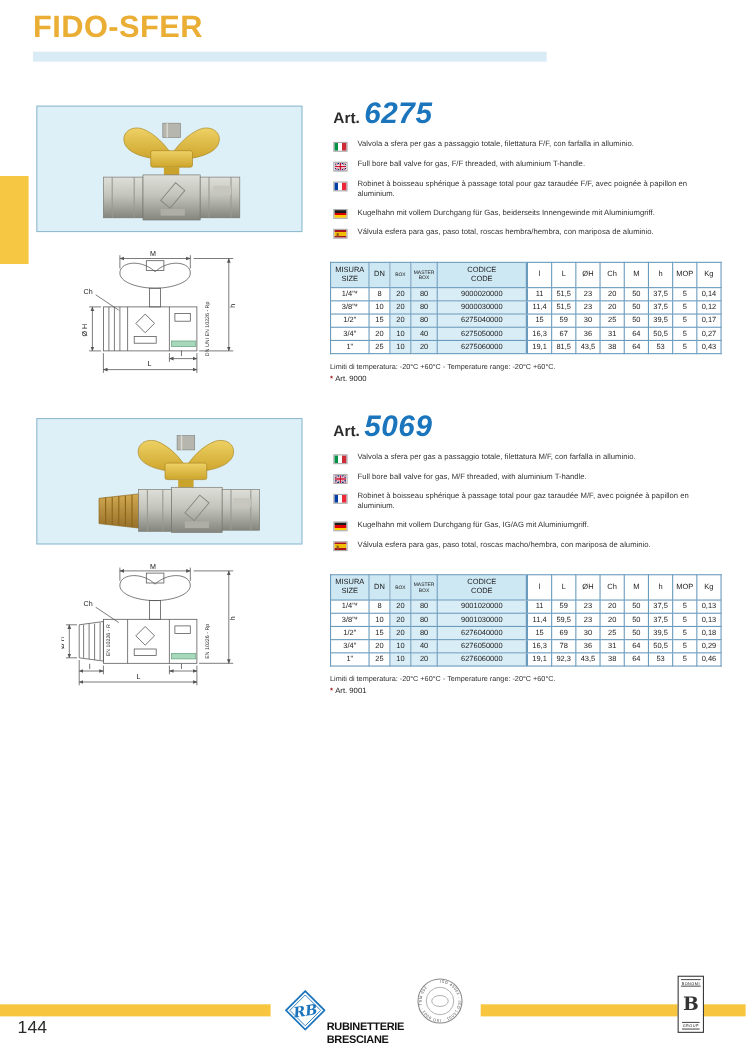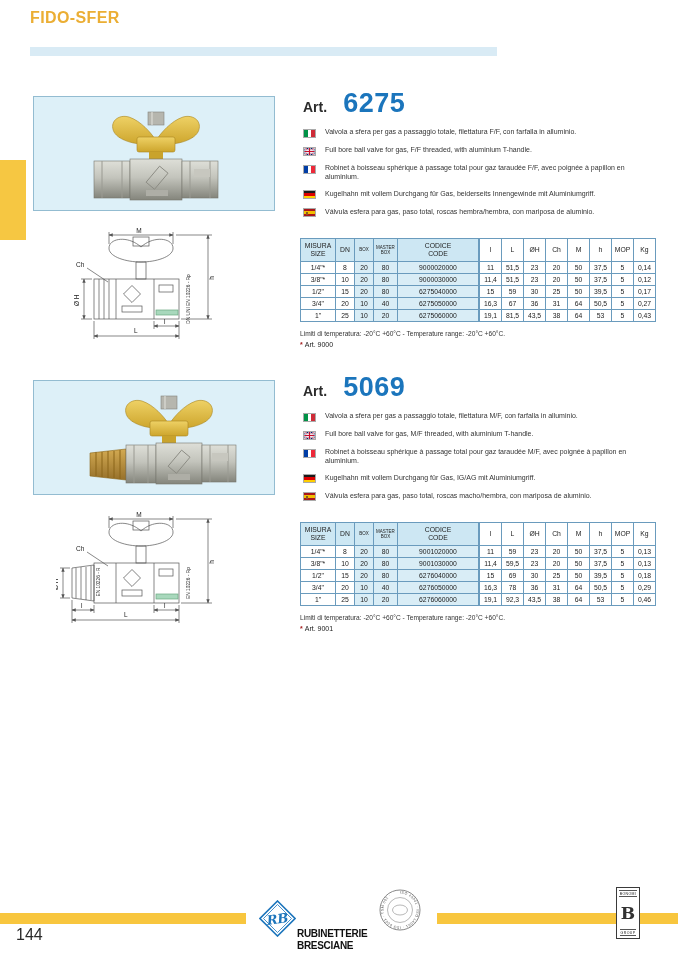--- a/index.html
+++ b/index.html
@@ -1,31 +1,31 @@
 <!DOCTYPE html>
 <html><head>
 <meta charset="utf-8">
 <style>
   html,body{margin:0;padding:0;}
   body{width:678px;height:959px;position:relative;background:#fff;overflow:hidden;
        font-family:"Liberation Sans",sans-serif;color:#333;}
   .abs{position:absolute;}
 
   
-  .page-title{left:30px;top:9px;font-size:16px;font-weight:bold;color:#EBAE34;letter-spacing:.4px;}
+  .page-title{left:30px;top:9px;font-size:28px;font-weight:bold;color:#EBAE34;letter-spacing:.4px;}
   .title-bar{left:30px;top:47px;width:467px;height:9px;background:#D9EBF5;}
   .side-tab{left:0;top:160px;width:26px;height:80px;background:#F6C742;}
 
   
   .section{left:0;width:546px;height:284px;}
   .sec1{top:88px;} .sec2{top:372px;}
   .photo-box{left:33px;top:8px;width:240px;height:113px;background:#DDF0F8;border:1px solid #93BCD1;}
   .art-title{left:303px;top:0px;display:flex;align-items:baseline;}
   .art-label{font-size:14px;font-weight:bold;color:#2b2b2b;}
-  .art-num{font-size:27px;font-weight:bold;color:#1B75BC;margin-left:16px;letter-spacing:.5px;}
+  .art-num{font-size:27px;font-weight:bold;color:#1B75BC;margin-left:4px;letter-spacing:.5px;font-style:italic;}
   .desc-list{left:303px;top:40px;width:346px;display:flex;flex-direction:column;gap:8.5px;}
   .desc-row{display:flex;gap:9px;align-items:flex-start;}
   .flag{flex:0 0 13px;width:13px;height:9px;border:.5px solid #aaa;box-sizing:border-box;margin-top:.5px;}
   .flag-it{background:linear-gradient(90deg,#009246 0 33.3%,#fff 33.3% 66.6%,#CE2B37 66.6% 100%);}
   .flag-fr{background:linear-gradient(90deg,#003DA5 0 33.3%,#fff 33.3% 66.6%,#ED2939 66.6% 100%);}
   .flag-de{background:linear-gradient(180deg,#1a1a1a 0 33.3%,#DD0000 33.3% 66.6%,#FFCE00 66.6% 100%);}
   .flag-es{background:linear-gradient(180deg,#AA151B 0 25%,#F1BF00 25% 75%,#AA151B 75% 100%);position:relative;}
   .flag-es::after{content:"";position:absolute;left:2px;top:3px;width:2px;height:3px;background:#8a5a1e;}
   .flag-uk{padding:0;border:.5px solid #aaa;}
   .desc-text{font-size:7px;line-height:8.6px;color:#333;}

